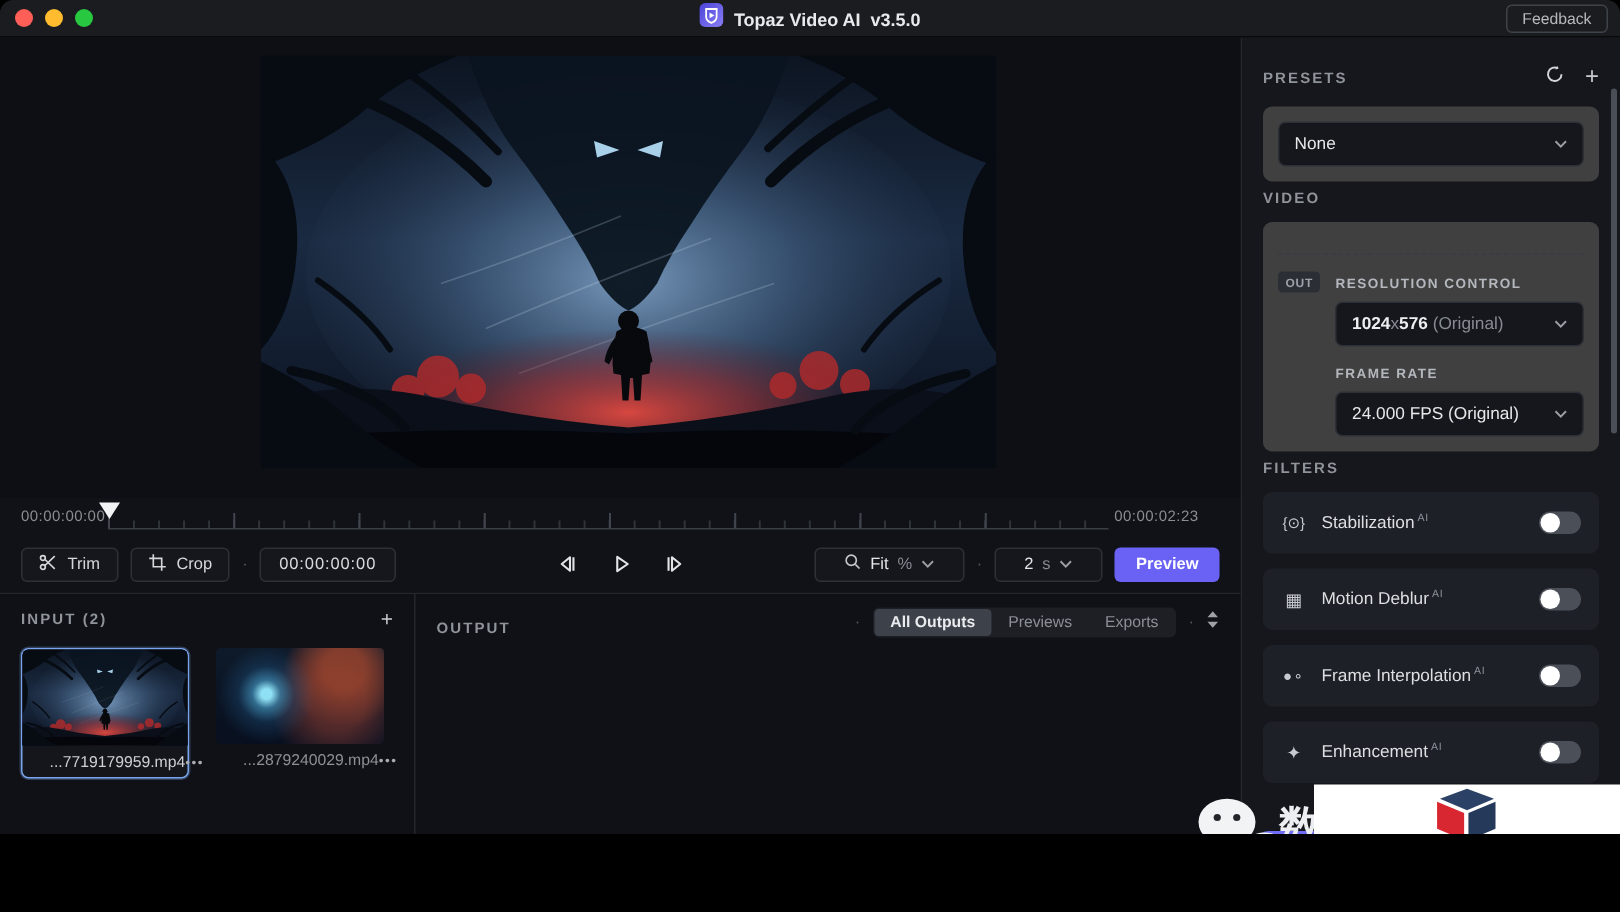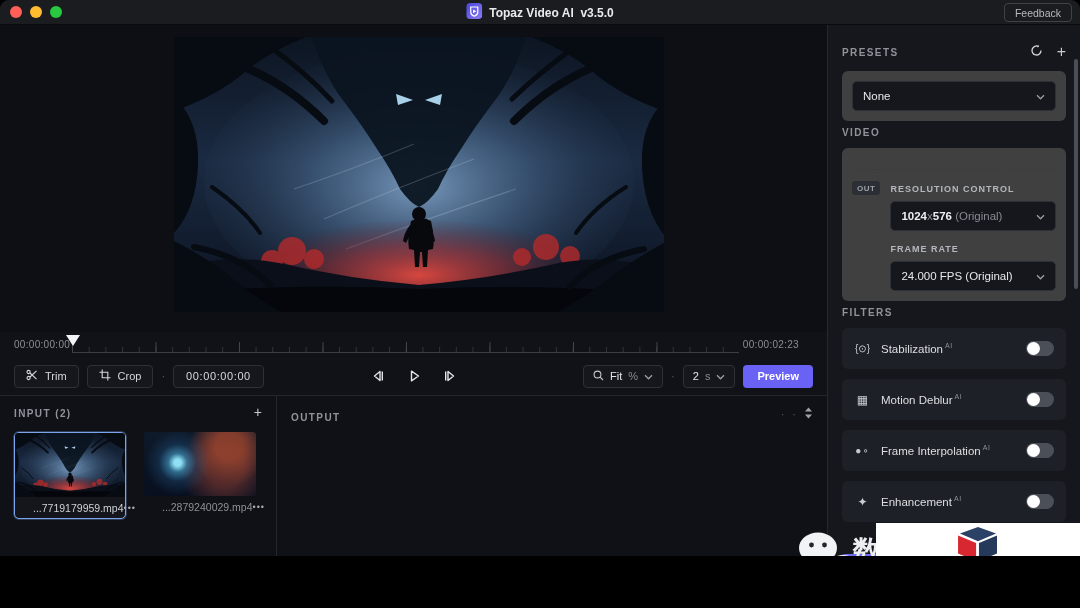--- a/index.html
+++ b/index.html
@@ -37,21 +37,21 @@
 
   
   .toolbar{height:38px;position:relative;display:flex;align-items:center;padding:0 14px;background:#111217;}
   .tb-left,.tb-right{display:flex;align-items:center;gap:8px;}
   .tb-right{margin-left:auto;}
   .tb-center{position:absolute;left:50%;transform:translateX(-50%);display:flex;align-items:center;gap:14px;}
   .btn{display:flex;align-items:center;gap:7px;height:23px;padding:0 11px;background:#15171c;border:1px solid #2d3037;border-radius:4px;font-size:11px;color:#d5d7da;}
   .timecode-box{height:23px;display:flex;align-items:center;padding:0 12px;background:#15171c;border:1px solid #2d3037;border-radius:4px;font-size:11px;letter-spacing:.6px;color:#d7d9dc;}
   .dot-sep{color:#565a62;font-size:11px;}
   .transport{display:flex;align-items:center;justify-content:center;width:22px;height:22px;}
-  .select-pill{display:flex;align-items:center;gap:6px;height:23px;padding:0 9px;background:#15171c;border:1px solid #2d3037;border-radius:4px;font-size:11px;color:#e4e6e9;}
+  .select-pill{display:flex;align-items:center;gap:6px;height:23px;padding:0 19px;background:#15171c;border:1px solid #2d3037;border-radius:4px;font-size:11px;color:#e4e6e9;}
   .dim{color:#878b92;}
   .preview-btn{height:23px;padding:0 14px;background:#6a62f5;border:none;border-radius:4px;color:#fff;font-size:11px;font-weight:700;display:flex;align-items:center;}
 
   
   .panels{flex:1;display:flex;border-top:1px solid #24262c;background:#0f1116;}
   .input-panel{width:277px;border-right:1px solid #24262c;padding:9px 14px;}
   .panel-head{display:flex;align-items:flex-end;justify-content:space-between;}
   .sec-label{font-size:10px;font-weight:700;letter-spacing:1.4px;color:#8f939a;}
   .plus-btn{color:#c7cacf;font-size:14px;line-height:1;}
   .thumbs{display:flex;gap:18px;margin-top:13px;}
@@ -326,20 +326,25 @@
               </div>
             </div>
           </div>
         </div>
 
         <div class="output-panel">
           <div class="panel-head">
             <span class="sec-label">OUTPUT</span>
             <div class="seg-row">
               <span class="dot-sep">·</span>
+              <div class="seg-group">
+                <span class="seg active">All Outputs</span>
+                <span class="seg">Previews</span>
+                <span class="seg">Exports</span>
+              </div>
               <span class="dot-sep">·</span>
               <span>
                 <svg width="9" height="12" viewBox="0 0 9 12" fill="#9fa3a9">
                   <path d="M4.5,0.5 L8,4.5 H1 Z"></path>
                     <path d="M4.5,11.5 L1,7.5 H8 Z"></path>
                 </svg>
               </span>
             </div>
           </div>
         </div>

